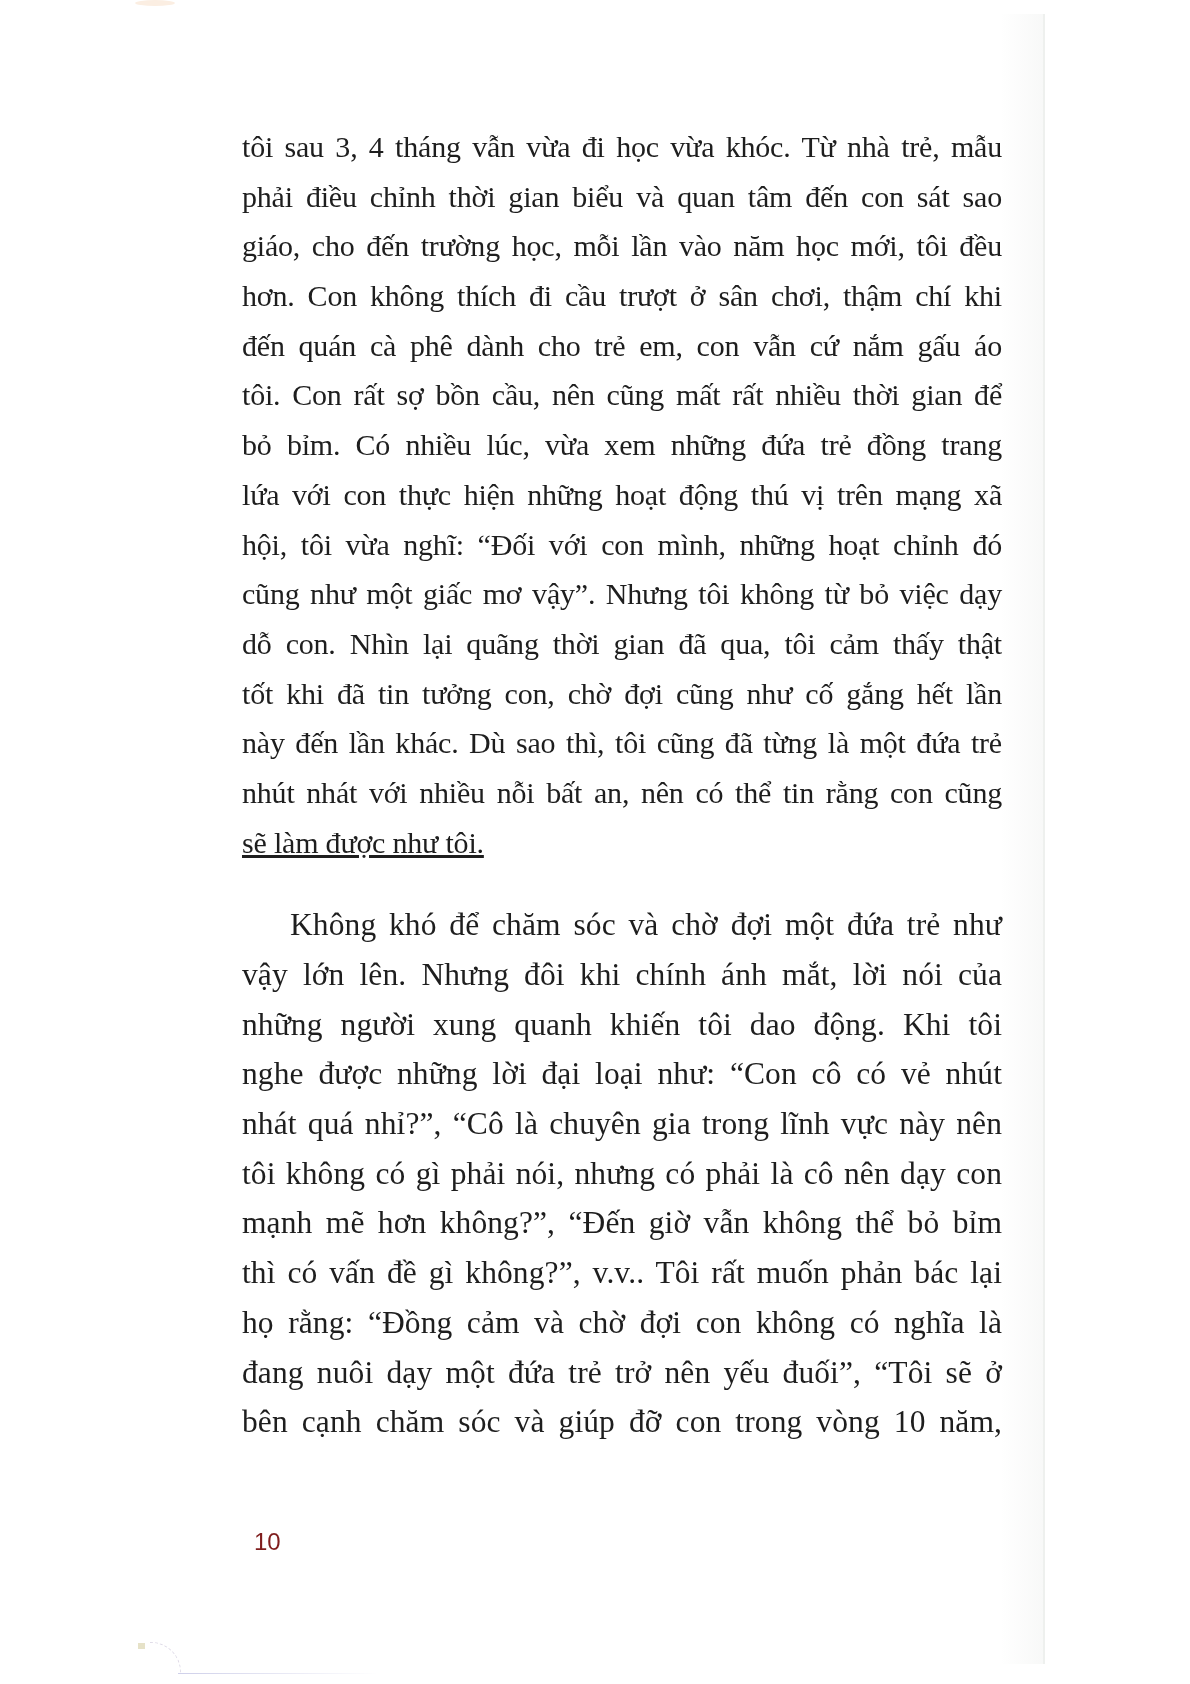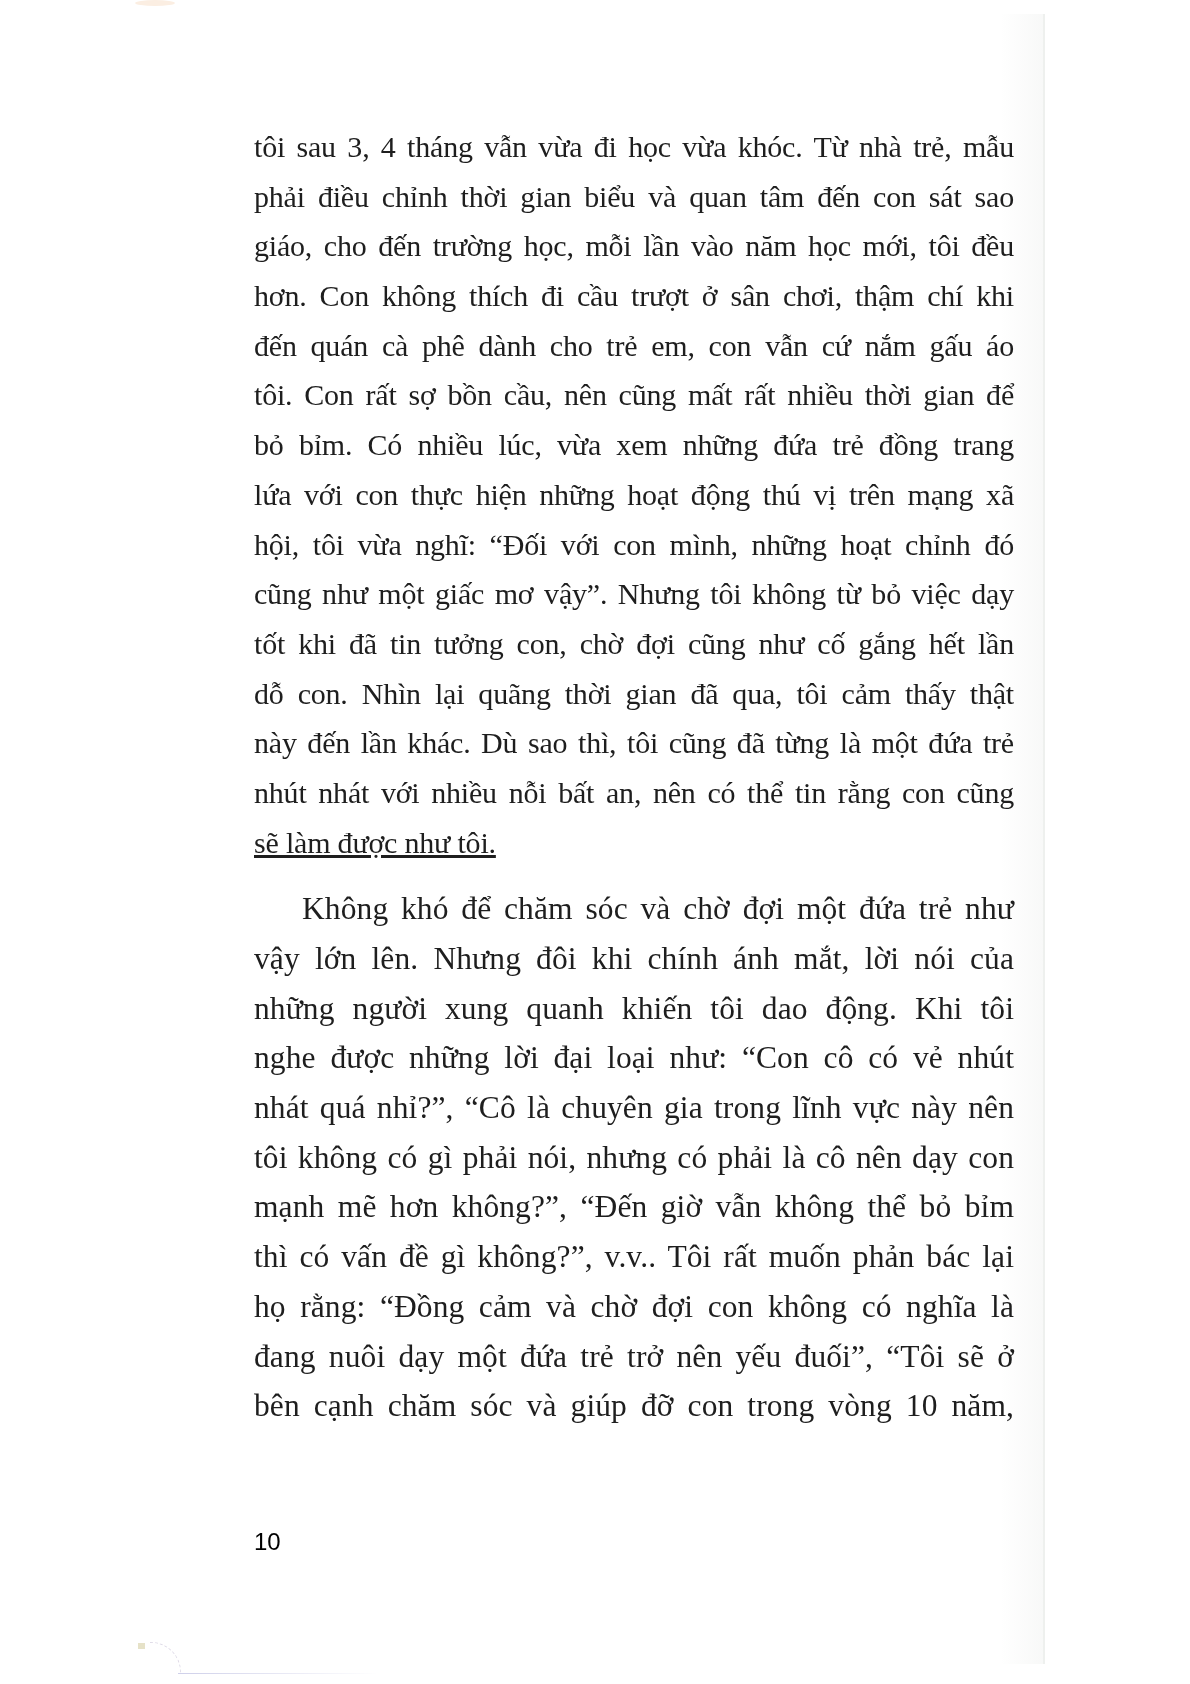--- a/index.html
+++ b/index.html
@@ -35,21 +35,21 @@
       position: absolute;
       top: 0;
       left: 135px;
       width: 40px;
       height: 6px;
       border-radius: 50%;
       background: #fbeee2;
     }
     .text-column {
       position: absolute;
-      left: 254px;
+      left: 242px;
       top: 122px;
       width: 760px;
     }
     .para {
       margin: 0;
     }
     .line {
       display: block;
       height: 49.7px;
       line-height: 49.7px;
@@ -57,36 +57,36 @@
       white-space: nowrap;
       text-align: justify;
       text-align-last: justify;
       letter-spacing: -0.2px;
     }
     .line.last {
       text-align-last: left;
       text-decoration: underline;
     }
     .para-2 {
-      margin-top: 17px;
+      margin-top: 33px;
     }
     .para-2 .line {
       font-size: 31.5px;
       letter-spacing: 0.1px;
     }
     .para-2 .line.first {
       padding-left: 48px;
     }
     .page-number {
       position: absolute;
       left: 254px;
       top: 1528px;
       font-family: "Liberation Sans", "DejaVu Sans", sans-serif;
       font-size: 24px;
-      color: #000000;
+      color: #7f1d1d;
     }
     .corner-mark {
       position: absolute;
       left: 138px;
       top: 1643px;
       width: 7px;
       height: 6px;
       background: #e6e2c8;
     }
     .corner-curve {
@@ -120,22 +120,22 @@
     <span class="line">tôi sau 3, 4 tháng vẫn vừa đi học vừa khóc. Từ nhà trẻ, mẫu</span>
     <span class="line">phải điều chỉnh thời gian biểu và quan tâm đến con sát sao</span>
     <span class="line">giáo, cho đến trường học, mỗi lần vào năm học mới, tôi đều</span>
     <span class="line">hơn. Con không thích đi cầu trượt ở sân chơi, thậm chí khi</span>
     <span class="line">đến quán cà phê dành cho trẻ em, con vẫn cứ nắm gấu áo</span>
     <span class="line">tôi. Con rất sợ bồn cầu, nên cũng mất rất nhiều thời gian để</span>
     <span class="line">bỏ bỉm. Có nhiều lúc, vừa xem những đứa trẻ đồng trang</span>
     <span class="line">lứa với con thực hiện những hoạt động thú vị trên mạng xã</span>
     <span class="line">hội, tôi vừa nghĩ: “Đối với con mình, những hoạt chỉnh đó</span>
     <span class="line">cũng như một giấc mơ vậy”. Nhưng tôi không từ bỏ việc dạy</span>
+    <span class="line">dỗ con. Nhìn lại quãng thời gian đã qua, tôi cảm thấy thật</span>
     <span class="line">tốt khi đã tin tưởng con, chờ đợi cũng như cố gắng hết lần</span>
-    <span class="line">dỗ con. Nhìn lại quãng thời gian đã qua, tôi cảm thấy thật</span>
     <span class="line">này đến lần khác. Dù sao thì, tôi cũng đã từng là một đứa trẻ</span>
     <span class="line">nhút nhát với nhiều nỗi bất an, nên có thể tin rằng con cũng</span>
     <span class="line last">sẽ làm được như tôi.</span>
   </p>
 
   <p class="para para-2">
     <span class="line first">Không khó để chăm sóc và chờ đợi một đứa trẻ như</span>
     <span class="line">vậy lớn lên. Nhưng đôi khi chính ánh mắt, lời nói của</span>
     <span class="line">những người xung quanh khiến tôi dao động. Khi tôi</span>
     <span class="line">nghe được những lời đại loại như: “Con cô có vẻ nhút</span>

